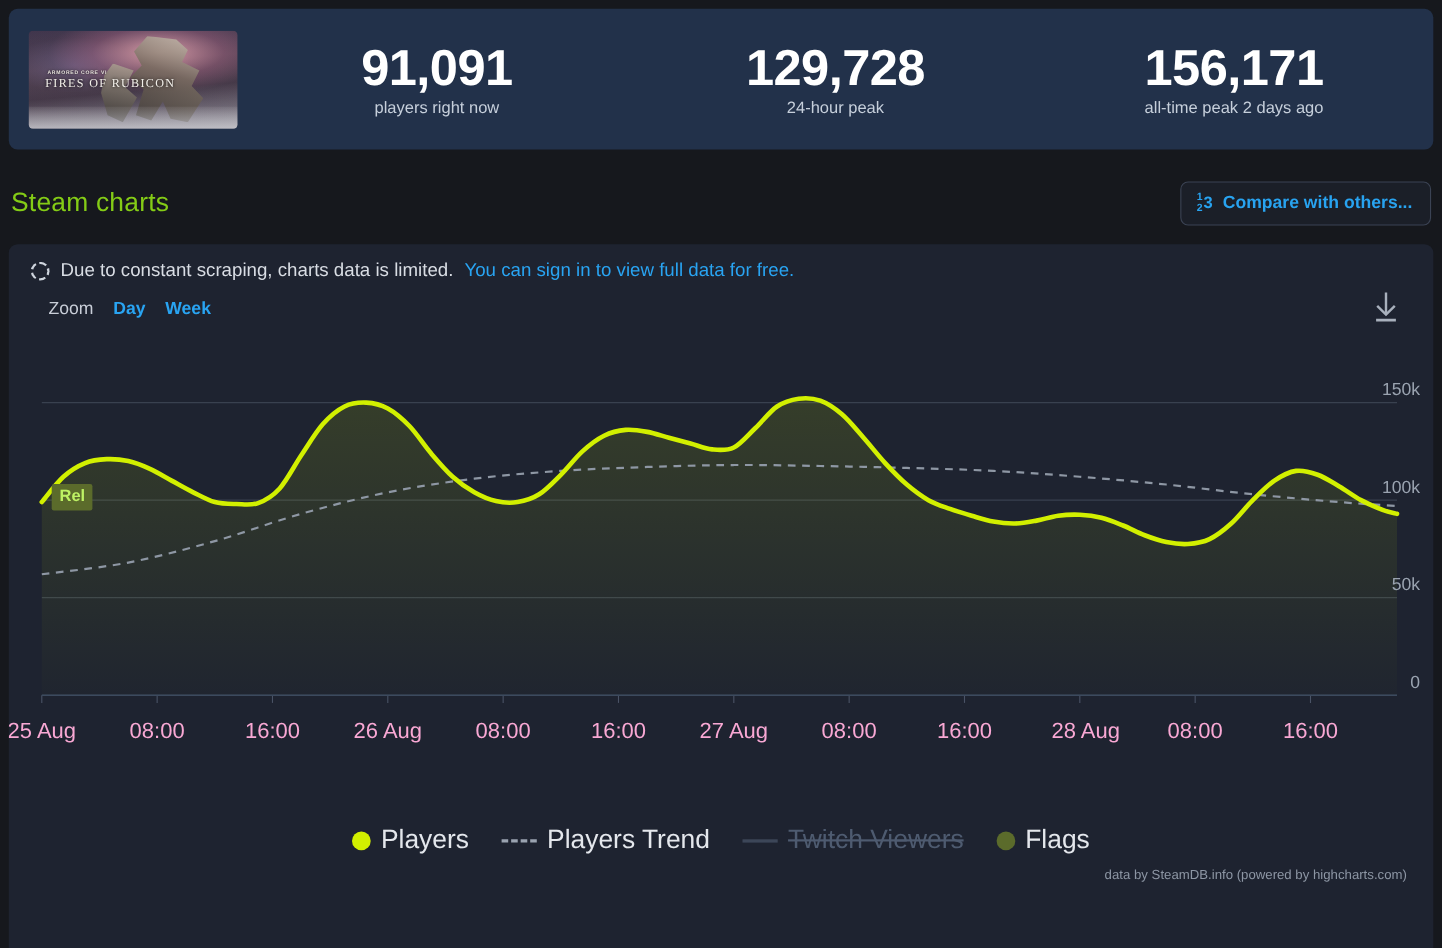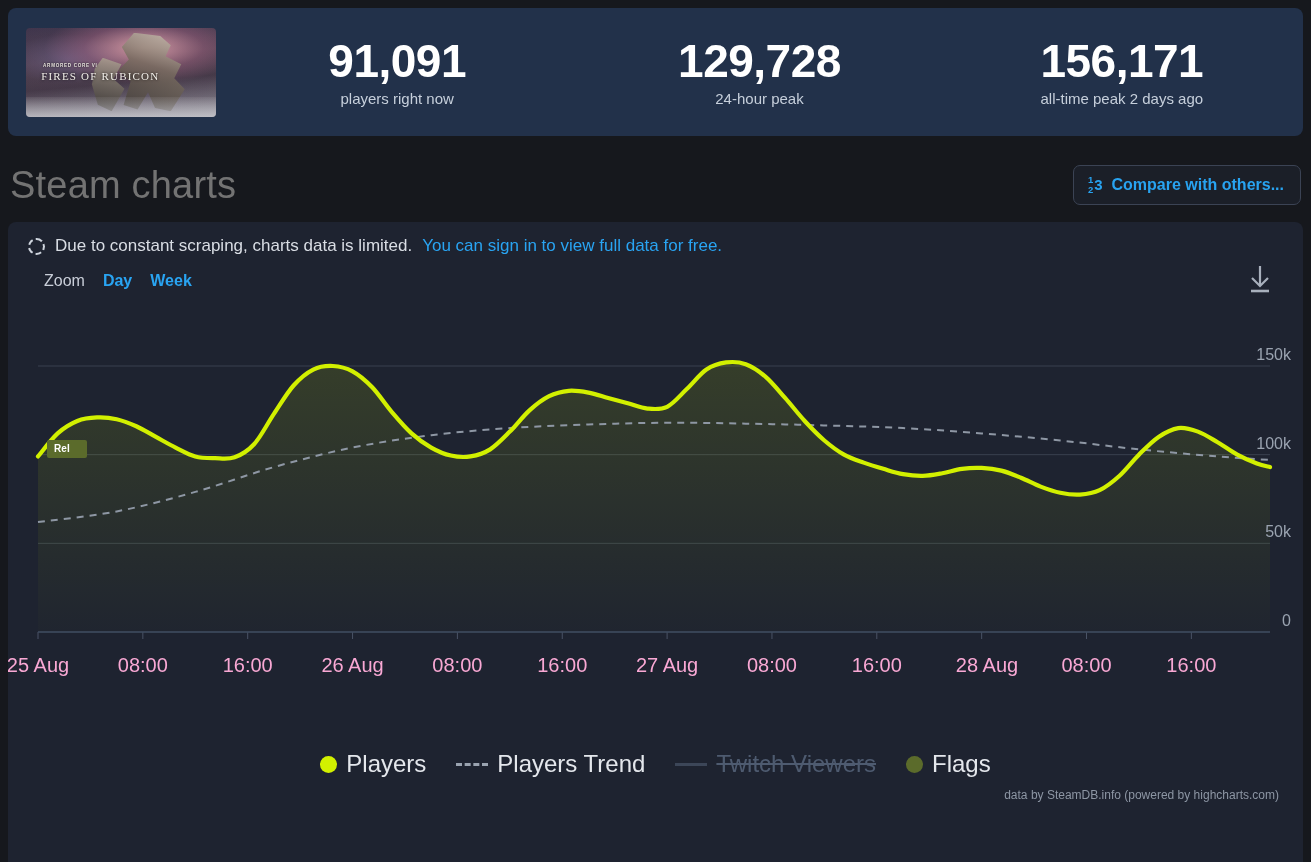--- a/index.html
+++ b/index.html
@@ -89,22 +89,22 @@
 
   
   .title-row {
     margin: 22px 10px 0 10px;
     height: 54px;
     display: flex;
     align-items: center;
     justify-content: space-between;
   }
   .page-title {
-    font-size: 38px;
-    color: #737373;
+    font-size: 24px;
+    color: #84cc16;
     font-weight: normal;
     margin: 0;
     letter-spacing: .2px;
   }
   .compare-btn {
     border: 1px solid #3b4354;
     border-radius: 7px;
     background: #1b1f28;
     color: #28a3f0;
     font-size: 16px;
@@ -193,24 +193,24 @@
   .xlab {
     position: absolute;
     font-size: 20px;
     color: #f9a8d4;
     transform: translateX(-50%);
     white-space: nowrap;
   }
   .flag {
     position: absolute;
     background: #5b6b2b;
-    color: #ffffff;
-    font-size: 10px;
+    color: #bef264;
+    font-size: 15px;
     font-weight: bold;
-    padding: 3px 17px 4px 7px;
+    padding: 3px 7px 4px 7px;
     border-radius: 2px;
     line-height: 1.1;
   }
 
   
   .legend {
     position: absolute;
     left: 0; right: 0;
     top: 528px;
     display: flex;

